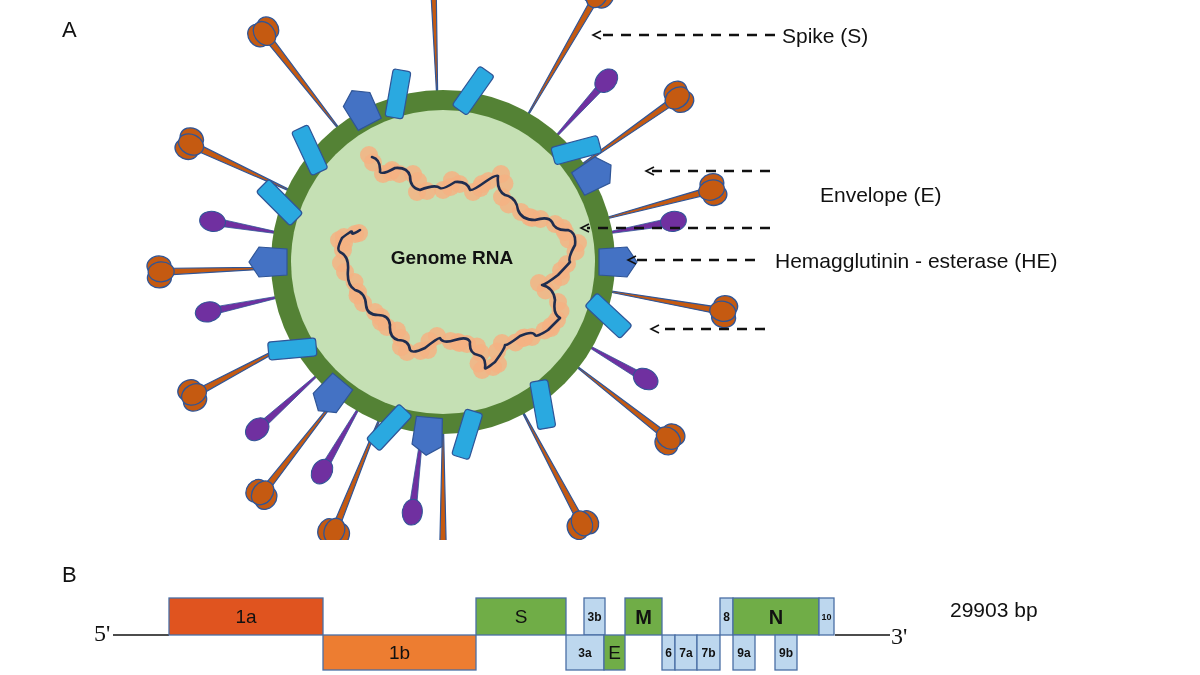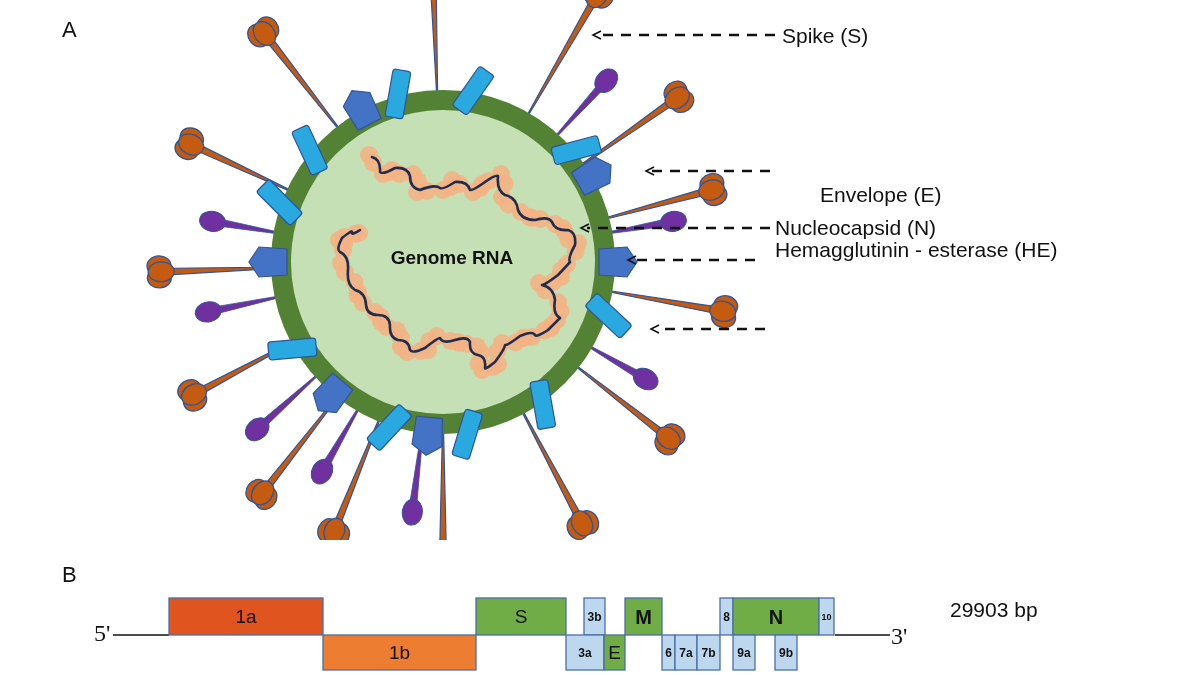--- a/index.html
+++ b/index.html
@@ -323,22 +323,21 @@
         </g>
         <g>
           <line x1="765" y1="329" x2="657" y2="329" stroke="#111" stroke-width="2.6" stroke-dasharray="10,8"></line>
           <path d="M659,325 L651,329 L659,333" fill="none" stroke="#111" stroke-width="1.6"></path>
         </g>
       </g>
   </svg>
 
   <div class="callout" style="left:782px;top:24px;">Spike (S)</div>
   <div class="callout" style="left:820px;top:161px;margin-top:22px;">Envelope (E)</div>
-  <div class="callout" style="left:775px;top:216px;">Nucleocapsid (N)</div>
-  <div class="callout" style="left:775px;top:238px;">Hemagglutinin - esterase (HE)</div>
+  <div class="callout" style="left:775px;top:249px;">Hemagglutinin - esterase (HE)</div>
 
   <svg id="genome" width="1200" height="110" style="position:absolute;left:0;top:565px;">
     <text id="five-prime" x="94" y="76" font-size="24" fill="#111" style="font-family:'Liberation Serif',serif;">5'</text>
     <line x1="113" y1="70" x2="169" y2="70" stroke="#111" stroke-width="1.4"></line>
     <line x1="835" y1="70" x2="890" y2="70" stroke="#111" stroke-width="1.4"></line>
     <text id="three-prime" x="891" y="79" font-size="24" fill="#111" style="font-family:'Liberation Serif',serif;">3'</text>
     <text x="950" y="52" font-size="21" fill="#111" style="font-family:'Liberation Sans',sans-serif;">29903 bp</text>
     <g id="gene-boxes" class="gene">
         <g>
           <rect x="169" y="33" width="154" height="37" fill="#e0541f" stroke="#4a6fa5" stroke-width="1.3"></rect>

